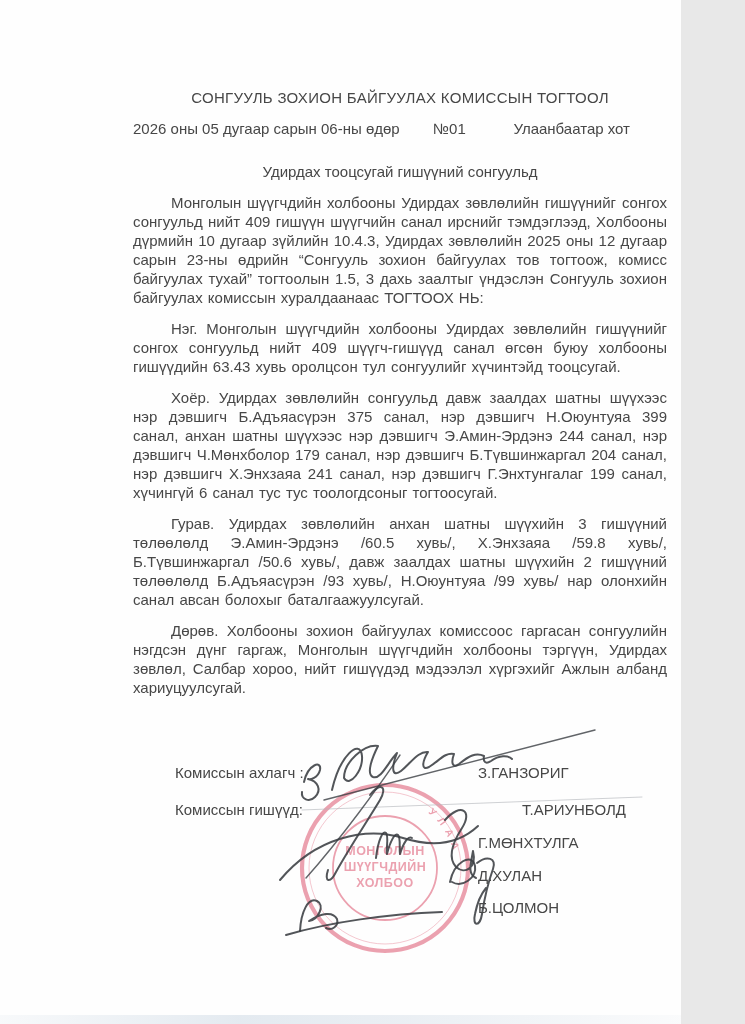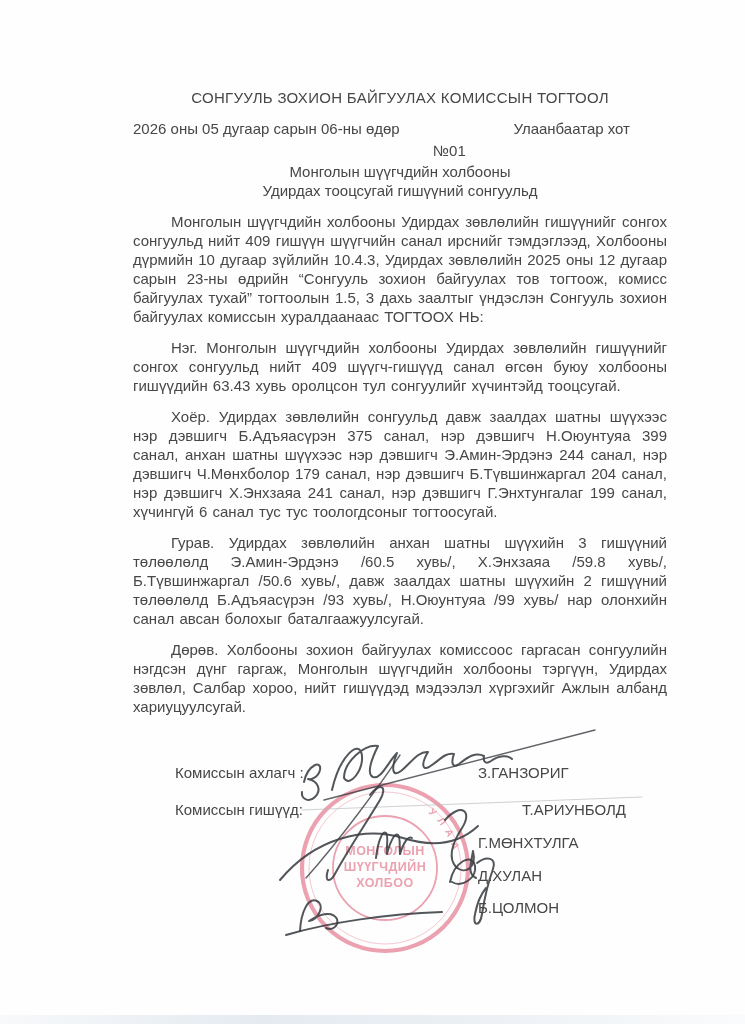--- a/index.html
+++ b/index.html
@@ -1,18 +1,18 @@
 <!DOCTYPE html>
 <html style="--stamp-color: #dd5670; --ink-color: #3a3d42;"><head>
 <meta charset="utf-8">
 <style>
   html, body { margin: 0; padding: 0; background: #e8e8e8; }
   .page {
     position: relative;
-    width: 745px;
+    width: 681px;
     height: 1024px;
     background: #fefefe;
     overflow: hidden;
     font-family: "Liberation Sans", sans-serif;
     color: #474747;
   }
   .content {
     position: absolute;
     left: 133px;
     top: 0;
@@ -27,21 +27,21 @@
     line-height: 19px;
   }
   .meta-row {
     position: relative;
     margin-top: 12px;
     height: 19px;
     font-size: 15px;
     line-height: 19px;
   }
   .meta-date   { position: absolute; left: 0; }
-  .meta-number { position: absolute; left: 300px; margin-top: 22px; }
+  .meta-number { position: absolute; left: 300px; }
   .meta-city   { position: absolute; right: 37px; }
   .subject {
     margin-top: 24px;
     text-align: center;
     font-size: 15px;
     line-height: 19px;
   }
   .body-para {
     margin: 12px 0 0 0;
     font-size: 15px;
@@ -106,21 +106,20 @@
   <div class="content">
     <h1 class="doc-title">СОНГУУЛЬ ЗОХИОН БАЙГУУЛАХ КОМИССЫН ТОГТООЛ</h1>
 
     <div class="meta-row">
       <span class="meta-date">2026 оны 05 дугаар сарын 06-ны өдөр</span>
       <span class="meta-number">№01</span>
       <span class="meta-city">Улаанбаатар хот</span>
     </div>
 
     <div class="subject">
-      <div>Монголын шүүгчдийн холбооны</div>
       <div>Удирдах тооцсугай гишүүний сонгуульд</div>
     </div>
 
     <p class="body-para">Монголын шүүгчдийн холбооны Удирдах зөвлөлийн гишүүнийг сонгох сонгуульд нийт 409 гишүүн шүүгчийн санал ирснийг тэмдэглээд, Холбооны дүрмийн 10 дугаар зүйлийн 10.4.3, Удирдах зөвлөлийн 2025 оны 12 дугаар сарын 23-ны өдрийн “Сонгууль зохион байгуулах тов тогтоож, комисс байгуулах тухай” тогтоолын 1.5, 3 дахь заалтыг үндэслэн Сонгууль зохион байгуулах комиссын хуралдаанаас ТОГТООХ НЬ:</p>
     <p class="body-para">Нэг. Монголын шүүгчдийн холбооны Удирдах зөвлөлийн гишүүнийг сонгох сонгуульд нийт 409 шүүгч-гишүүд санал өгсөн буюу холбооны гишүүдийн 63.43 хувь оролцсон тул сонгуулийг хүчинтэйд тооцсугай.</p>
     <p class="body-para">Хоёр. Удирдах зөвлөлийн сонгуульд давж заалдах шатны шүүхээс нэр дэвшигч Б.Адъяасүрэн 375 санал, нэр дэвшигч Н.Оюунтуяа 399 санал, анхан шатны шүүхээс нэр дэвшигч Э.Амин-Эрдэнэ 244 санал, нэр дэвшигч Ч.Мөнхболор 179 санал, нэр дэвшигч Б.Түвшинжаргал 204 санал, нэр дэвшигч Х.Энхзаяа 241 санал, нэр дэвшигч Г.Энхтунгалаг 199 санал, хүчингүй 6 санал тус тус тоологдсоныг тогтоосугай.</p>
     <p class="body-para">Гурав. Удирдах зөвлөлийн анхан шатны шүүхийн 3 гишүүний төлөөлөлд Э.Амин-Эрдэнэ /60.5 хувь/, Х.Энхзаяа /59.8 хувь/, Б.Түвшинжаргал /50.6 хувь/, давж заалдах шатны шүүхийн 2 гишүүний төлөөлөлд Б.Адъяасүрэн /93 хувь/, Н.Оюунтуяа /99 хувь/ нар олонхийн санал авсан болохыг баталгаажуулсугай.</p>
     <p class="body-para">Дөрөв. Холбооны зохион байгуулах комиссоос гаргасан сонгуулийн нэгдсэн дүнг гаргаж, Монголын шүүгчдийн холбооны тэргүүн, Удирдах зөвлөл, Салбар хороо, нийт гишүүдэд мэдээлэл хүргэхийг Ажлын албанд хариуцуулсугай.</p>
   </div>
 

